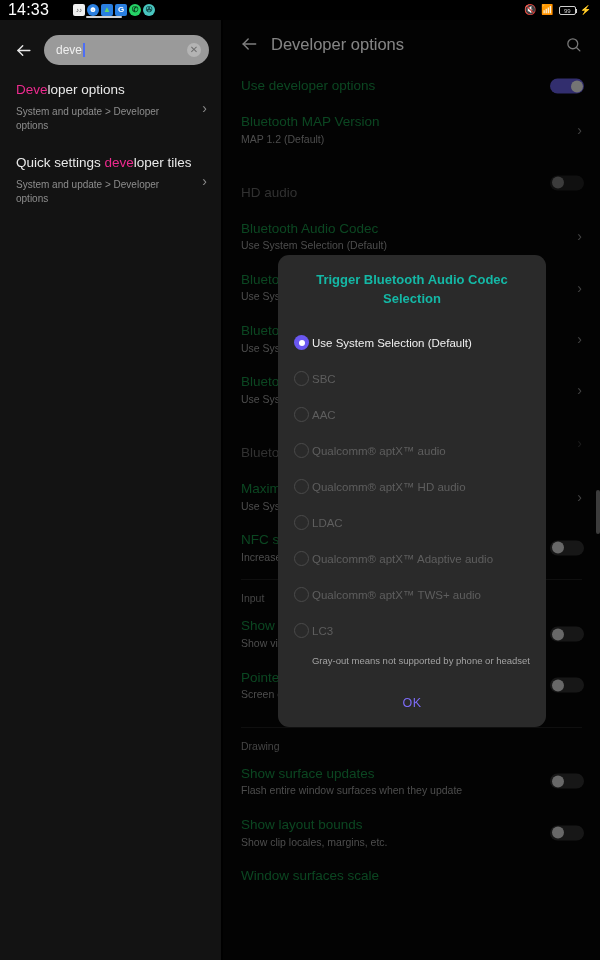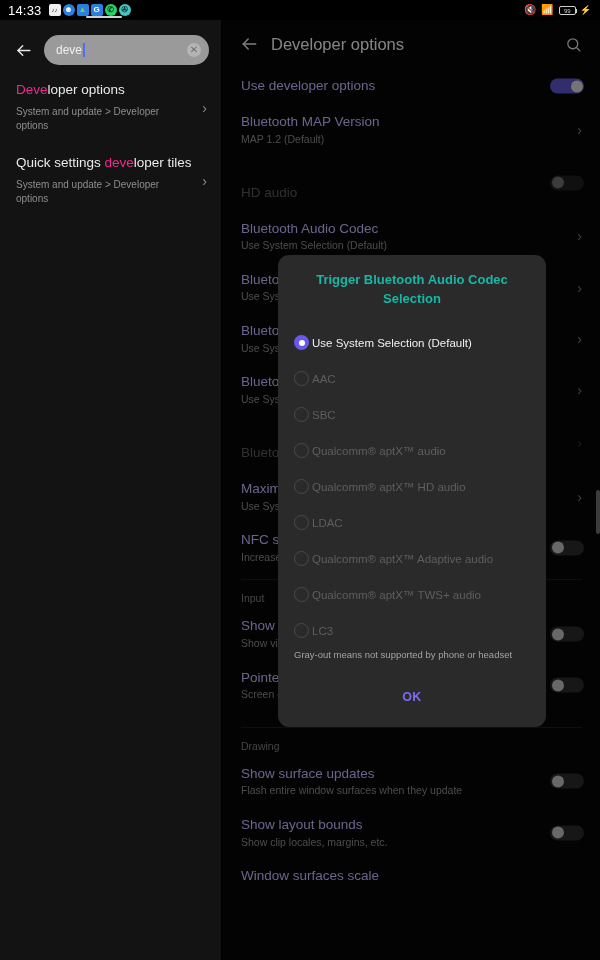--- a/index.html
+++ b/index.html
@@ -18,22 +18,22 @@
   
   .statusbar {
     position: absolute; top: 0; left: 0;
     width: 600px; height: 20px;
     background: #000;
     display: flex; align-items: center;
     padding: 0 8px;
     z-index: 60;
   }
   .sb-clock {
-    color: #fff; font-size: 13px; letter-spacing: .2px;
-    margin-right: 7px;
+    color: #fff; font-size: 16px; letter-spacing: .2px;
+    margin-right: 24px;
   }
   .sb-icons { display: flex; align-items: center; gap: 2px; }
   .sb-ic {
     width: 12px; height: 12px; border-radius: 2px;
     display: inline-block;
     font-size: 8px; color: #fff; line-height: 12px; text-align: center;
     font-weight: bold;
   }
   .sb-ic.round { border-radius: 50%; }
   .sb-right {
@@ -136,21 +136,21 @@
     width: 26px; height: 26px;
     display: flex; align-items: center; justify-content: center;
   }
   .rp-list { position: relative; }
 
   .item {
     position: relative;
     padding: 9px 52px 9px 18px;
     min-height: 36px;
   }
-  .item-title { font-size: 13.5px; color: #c4b5fd; line-height: 1.3; }
+  .item-title { font-size: 13.5px; color: #15803d; line-height: 1.3; }
   .item-sub { font-size: 10.5px; color: #8b8b8b; margin-top: 2px; line-height: 1.3; }
   .item.dim .item-title { color: #5a5a5a; margin-top: 20px; }
 
   .chev {
     position: absolute; right: 18px; top: 50%;
     transform: translateY(-50%);
     color: #7a7a7a; font-size: 14px;
   }
   .chev.faint { color: #333; }
 
@@ -224,25 +224,25 @@
     border-radius: 50%; background: #fff;
   }
   .opt-label {
     font-size: 11.5px; color: #f0f0f0; margin-left: 3px;
     white-space: nowrap;
   }
   .opt.disabled .radio { border-color: #4a4a4a; }
   .opt.disabled .opt-label { color: #5e5e5e; }
   .dlg-note {
     font-size: 9.5px; color: #a3a3a3;
-    text-align: left; 
+    text-align: right; margin-top: 6px;
   }
   .dlg-ok {
     text-align: center; margin-top: 30px;
-    font-size: 12.5px; font-weight: bold; color: #7c6bf5;
+    font-size: 12.5px; font-weight: normal; color: #7c6bf5;
     letter-spacing: .4px;
   }
 </style>
 </head>
 <body>
 
 <div id="screen">
 
   <div class="statusbar">
     <div class="sb-clock">14:33</div>
@@ -435,26 +435,26 @@
 
     <div class="dlg-options">
 
       <div class="opt sel">
         <span class="radio"></span>
         <span class="opt-label">Use System Selection (Default)</span>
       </div>
 
       <div class="opt disabled">
         <span class="radio"></span>
+        <span class="opt-label">SBC</span>
+      </div>
+
+      <div class="opt disabled">
+        <span class="radio"></span>
         <span class="opt-label">AAC</span>
-      </div>
-
-      <div class="opt disabled">
-        <span class="radio"></span>
-        <span class="opt-label">SBC</span>
       </div>
 
       <div class="opt disabled">
         <span class="radio"></span>
         <span class="opt-label">Qualcomm® aptX™ audio</span>
       </div>
 
       <div class="opt disabled">
         <span class="radio"></span>
         <span class="opt-label">Qualcomm® aptX™ HD audio</span>

